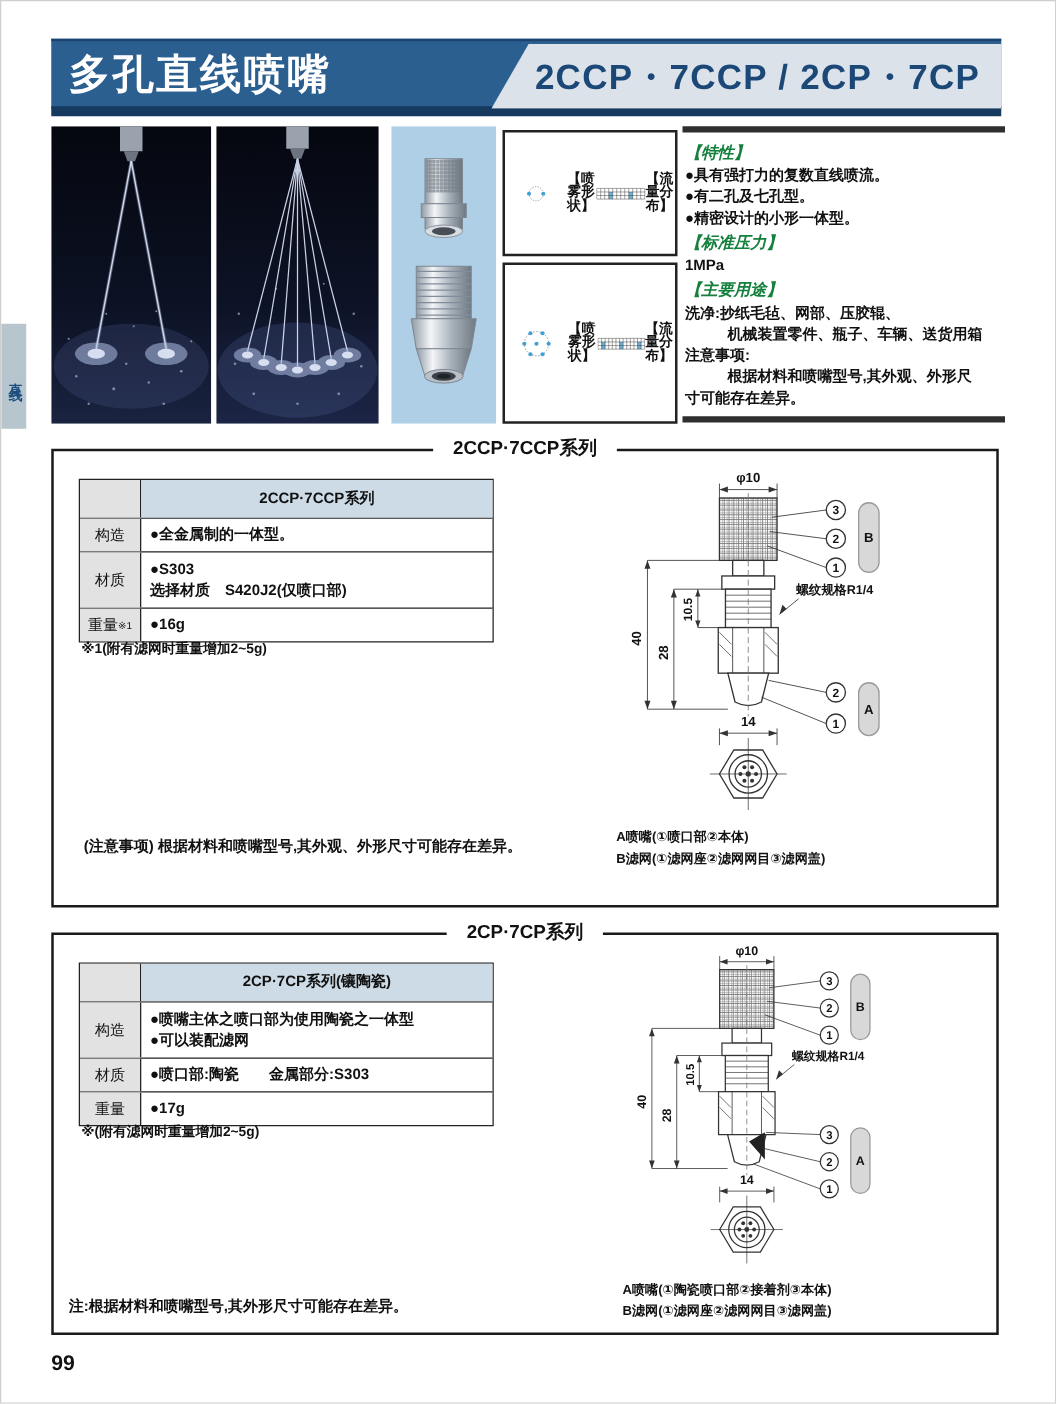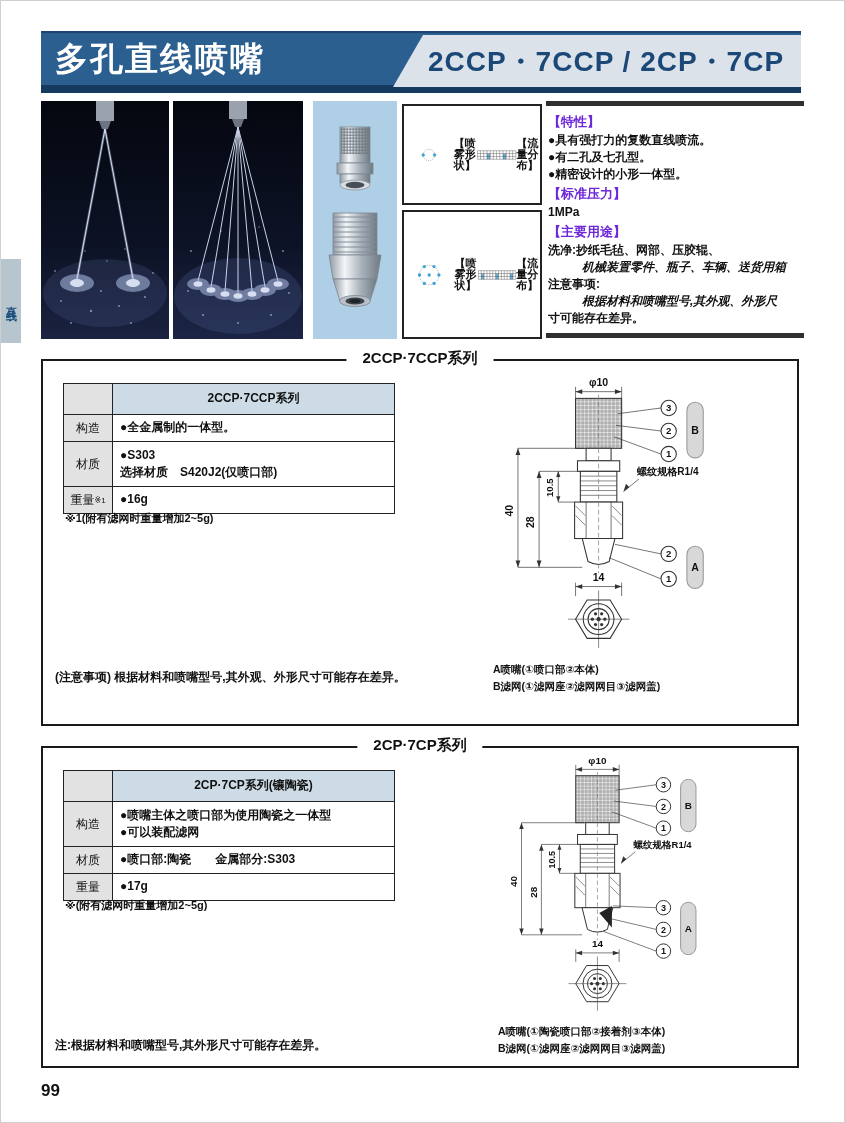--- a/index.html
+++ b/index.html
@@ -27,23 +27,23 @@
   .photo svg{display:block;}
 
   
   .diag-box{position:absolute;left:401px;width:140px;border:2px solid #222;box-sizing:border-box;background:#fff;
             display:flex;flex-direction:row;align-items:center;justify-content:space-evenly;}
   .diag-label{font-size:11px;font-weight:bold;color:#111;line-height:1;}
 
   
   .features{position:absolute;left:545px;top:100px;width:258px;height:237px;box-sizing:border-box;
             border-top:5px solid #2f2f2f;border-bottom:5px solid #2f2f2f;padding:5px 2px;}
-  .feat-h{font-size:13px;font-weight:bold;color:#6d28d9;margin:3px 0 1px 0;line-height:1.3;}
+  .feat-h{font-size:13px;font-weight:bold;color:#15803d;margin:3px 0 1px 0;line-height:1.3;font-style:italic;}
   .feat-li{font-size:12px;font-weight:bold;color:#111;line-height:1.42;}
-  .ind1{padding-left:34px;font-style:italic;}
+  .ind1{padding-left:34px;}
 
   
   .sec-box{position:absolute;left:40px;width:758px;border:2.5px solid #1a1a1a;box-sizing:border-box;background:#fff;}
   .sec-title{position:absolute;top:-12px;left:50%;transform:translateX(-50%);background:#fff;
              padding:0 16px;font-size:15px;font-weight:bold;white-space:nowrap;}
 
   
   .spec-table{position:absolute;left:20px;top:22px;width:332px;border:1.6px solid #222;box-sizing:border-box;}
   .t-row{display:flex;border-top:1.6px solid #222;}
   .t-row:first-child{border-top:none;}
@@ -285,21 +285,21 @@
         <div class="t-label">
             <span>重量</span>
             <sup>※1</sup>
           </div>
         <div class="t-value">
             <div>●16g</div>
           </div>
       </div>
     </div>
     <div class="footnote" style="top:150px;">※1(附有滤网时重量增加2~5g)</div>
-    <div class="sec-note" style="bottom:38px;">(注意事项) 根据材料和喷嘴型号,其外观、外形尺寸可能存在差异。</div>
+    <div class="sec-note" style="bottom:38px;margin-left:12px;">(注意事项) 根据材料和喷嘴型号,其外观、外形尺寸可能存在差异。</div>
 
     <div class="drawfig" style="left:450px;top:14px;width:255px;">
       <svg width="240" height="281" viewBox="0 0 250 292">
         <defs>
           <pattern id="meshd1" width="4" height="4" patternUnits="userSpaceOnUse">
             <path d="M0 0H4M0 2H4" stroke="#777" stroke-width="0.7"></path>
             <path d="M0 0V4M2 0V4" stroke="#777" stroke-width="0.7"></path>
           </pattern>
         </defs>
         <g stroke="#333" stroke-width="1.1" fill="none">

